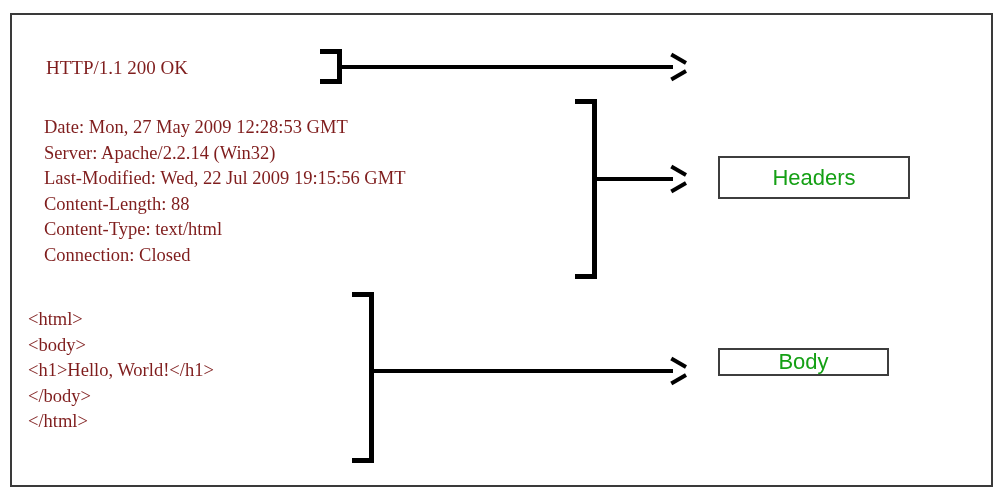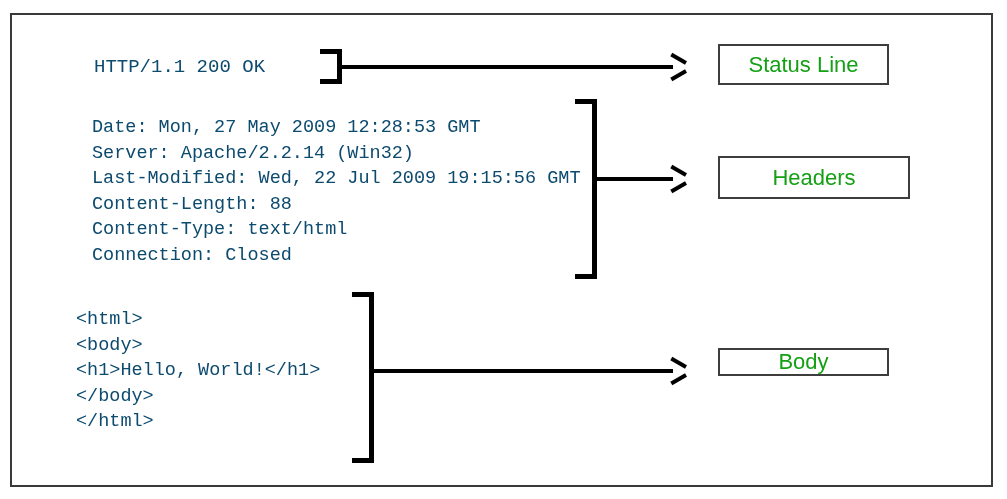--- a/index.html
+++ b/index.html
@@ -24,27 +24,26 @@
     width: 983px;
     height: 474px;
     border: 2px solid #3a3a3a;
     box-sizing: border-box;
     background: #ffffff;
   }
 
   
   .resp-text {
     position: absolute;
-    color: #0c4a6e;
-    font-family: Liberation Mono, monospace;
+    color: #7f1d1d;
+    font-family: Liberation Serif, serif;
     font-size: 18.5px;
     line-height: 25.5px;
     white-space: pre;
     letter-spacing: 0px;
-    margin-left: 48px;
   }
   #status-line-text {
     left: 46px;
     top: 55px;
     font-size: 19px;
   }
   #headers-text {
     left: 44px;
     top: 115px;
   }
@@ -234,19 +233,18 @@
   <div class="arrow" id="arrow-headers">
     <div class="shaft"></div>
     <div class="head"></div>
   </div>
 
   <div class="arrow" id="arrow-body">
     <div class="shaft"></div>
     <div class="head"></div>
   </div>
 
-  <div class="label-box" id="box-status-line">Status Line</div>
 
   <div class="label-box" id="box-headers">Headers</div>
 
   <div class="label-box" id="box-body">Body</div>
 
 </div>
 
 </body></html>

